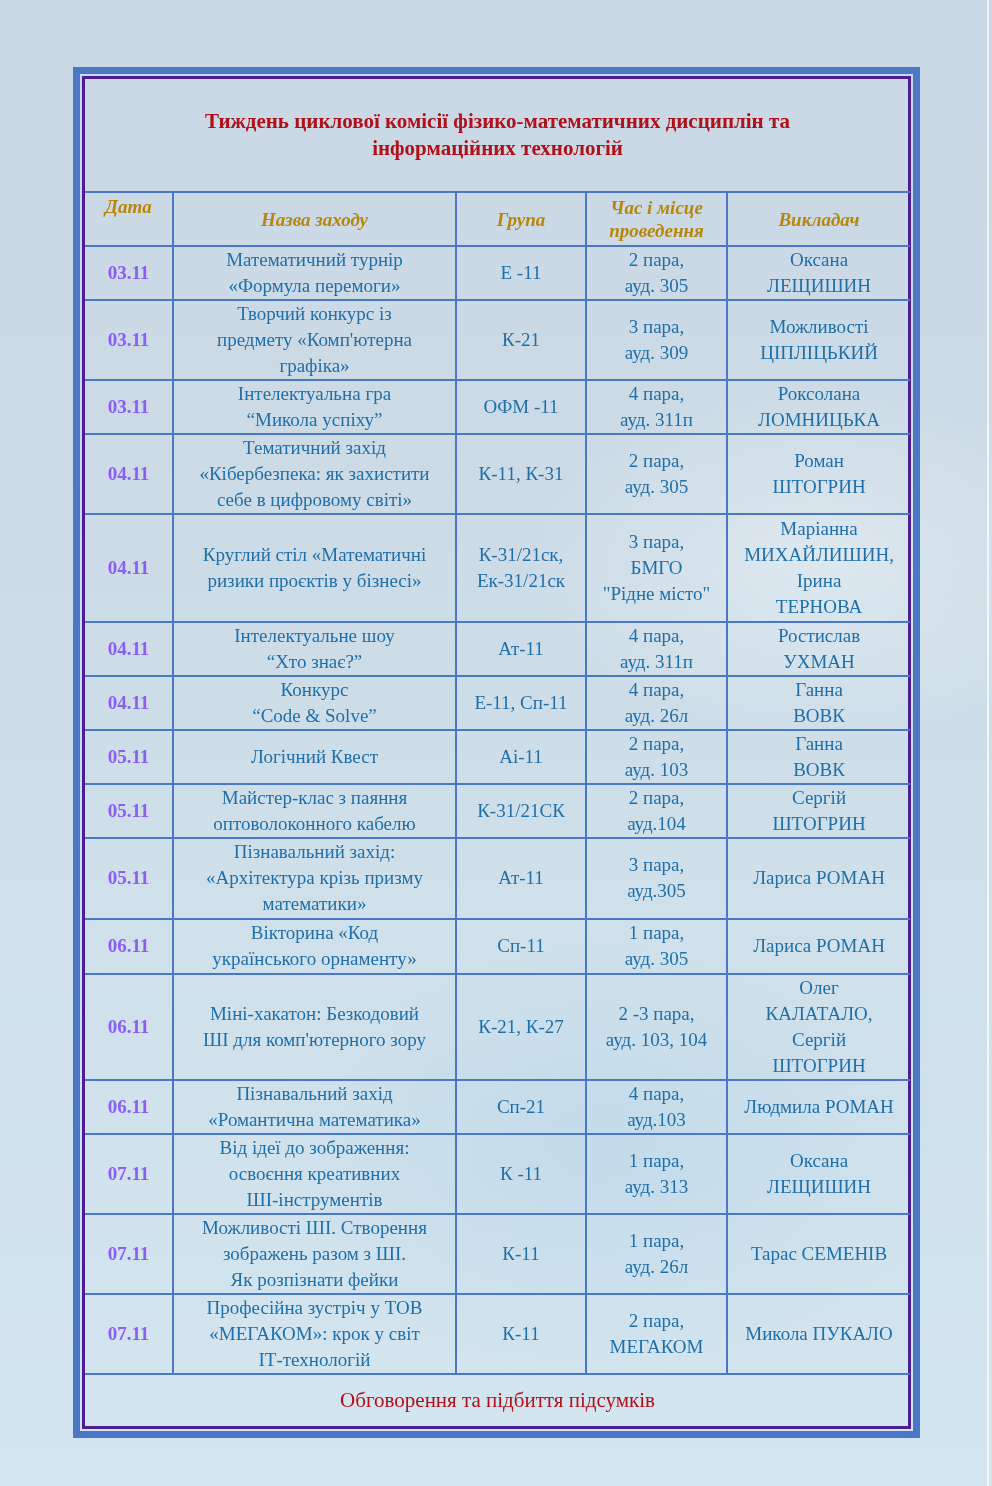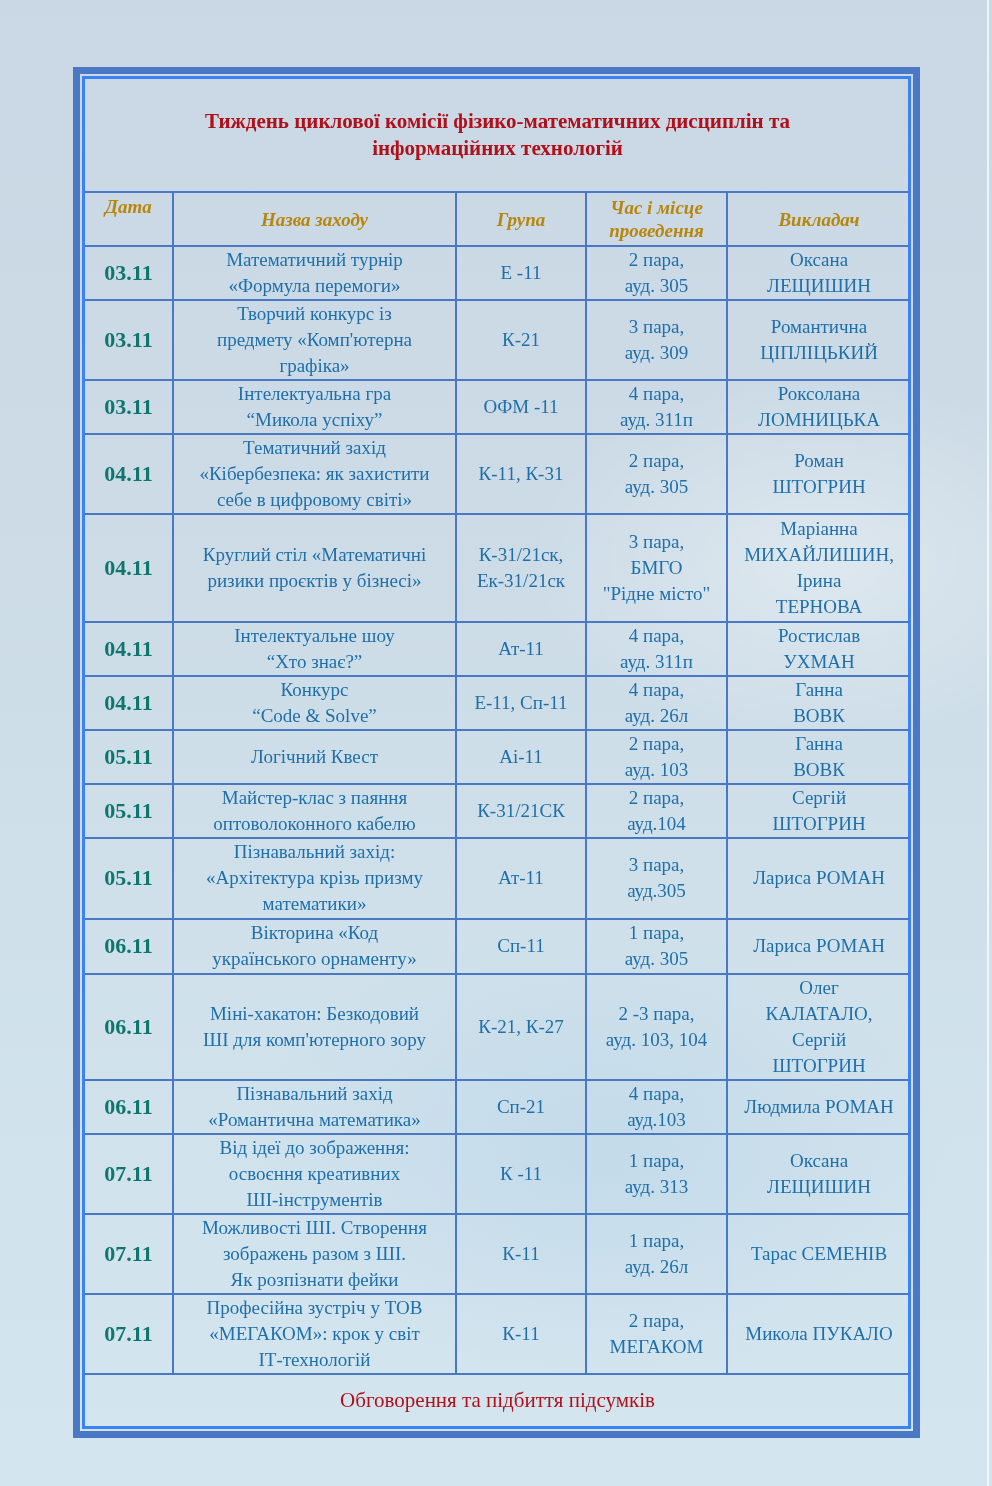--- a/index.html
+++ b/index.html
@@ -15,42 +15,42 @@
         radial-gradient(ellipse 500px 320px at 600px 1150px, rgba(170,205,230,0.35), rgba(255,255,255,0) 70%);
     }
     .edge-line { position: absolute; top: 0; right: 3px; width: 2px; height: 100%; background: rgba(255,255,255,0.7); }
     .frame {
       position: absolute; left: 73px; top: 67px; width: 847px; height: 1371px;
       box-sizing: border-box; border: 7px solid #4a78c4;
       background: transparent;
     }
     .frame-inner {
       position: absolute; left: 2px; top: 2px; right: 2px; bottom: 2px;
-      border: 3px solid #3b82f6; box-sizing: border-box;
+      border: 3px solid #4c1d95; box-sizing: border-box;
     }
     table.schedule {
       position: absolute; left: 0; top: 0; width: 100%; height: 100%;
       border-collapse: collapse; table-layout: fixed;
     }
     table.schedule td, table.schedule th {
       border: 2px solid #4a78c4; padding: 0 2px; text-align: center; vertical-align: middle;
       box-sizing: border-box;
     }
     table.schedule tr:first-child td { border-top: none; }
     table.schedule tr td:first-child, table.schedule tr th:first-child { border-left: none; }
     table.schedule tr td:last-child, table.schedule tr th:last-child { border-right: none; }
     table.schedule tr:last-child td { border-bottom: none; }
     .title-cell {
       color: #b0101a; font-weight: bold; font-size: 21px; line-height: 27px; padding-top: 14px;
     }
     .hdr {
       color: #b8860b; font-style: italic; font-weight: bold; font-size: 19px; line-height: 23px;
     }
     .hdr.date-hdr { vertical-align: top; padding-top: 2px; }
-    .date-cell { color: #0f766e; font-weight: bold; font-size: 22px; }
+    .date-cell { color: #8b5cf6; font-weight: bold; font-size: 19px; }
     .cell { color: #1f6fa8; font-size: 19px; line-height: 26px; }
     .footer-cell { color: #b0101a; font-weight: normal; font-size: 21px; }
     .line { display: block; }
   </style>
 </head>
 <body>
 
 <div class="page-glow"></div>
 <div class="edge-line"></div>
 
@@ -108,21 +108,21 @@
               <span class="line">графіка»</span>
             </td>
             <td class="cell">
               <span class="line">К-21</span>
             </td>
             <td class="cell">
               <span class="line">3 пара,</span>
               <span class="line">ауд. 309</span>
             </td>
             <td class="cell">
-              <span class="line">Романтична</span>
+              <span class="line">Можливості</span>
               <span class="line">ЦІПЛІЦЬКИЙ</span>
             </td>
           </tr>
           <tr style="height: 54px;">
             <td class="date-cell">03.11</td>
             <td class="cell">
               <span class="line">Інтелектуальна гра</span>
               <span class="line">“Микола успіху”</span>
             </td>
             <td class="cell">

